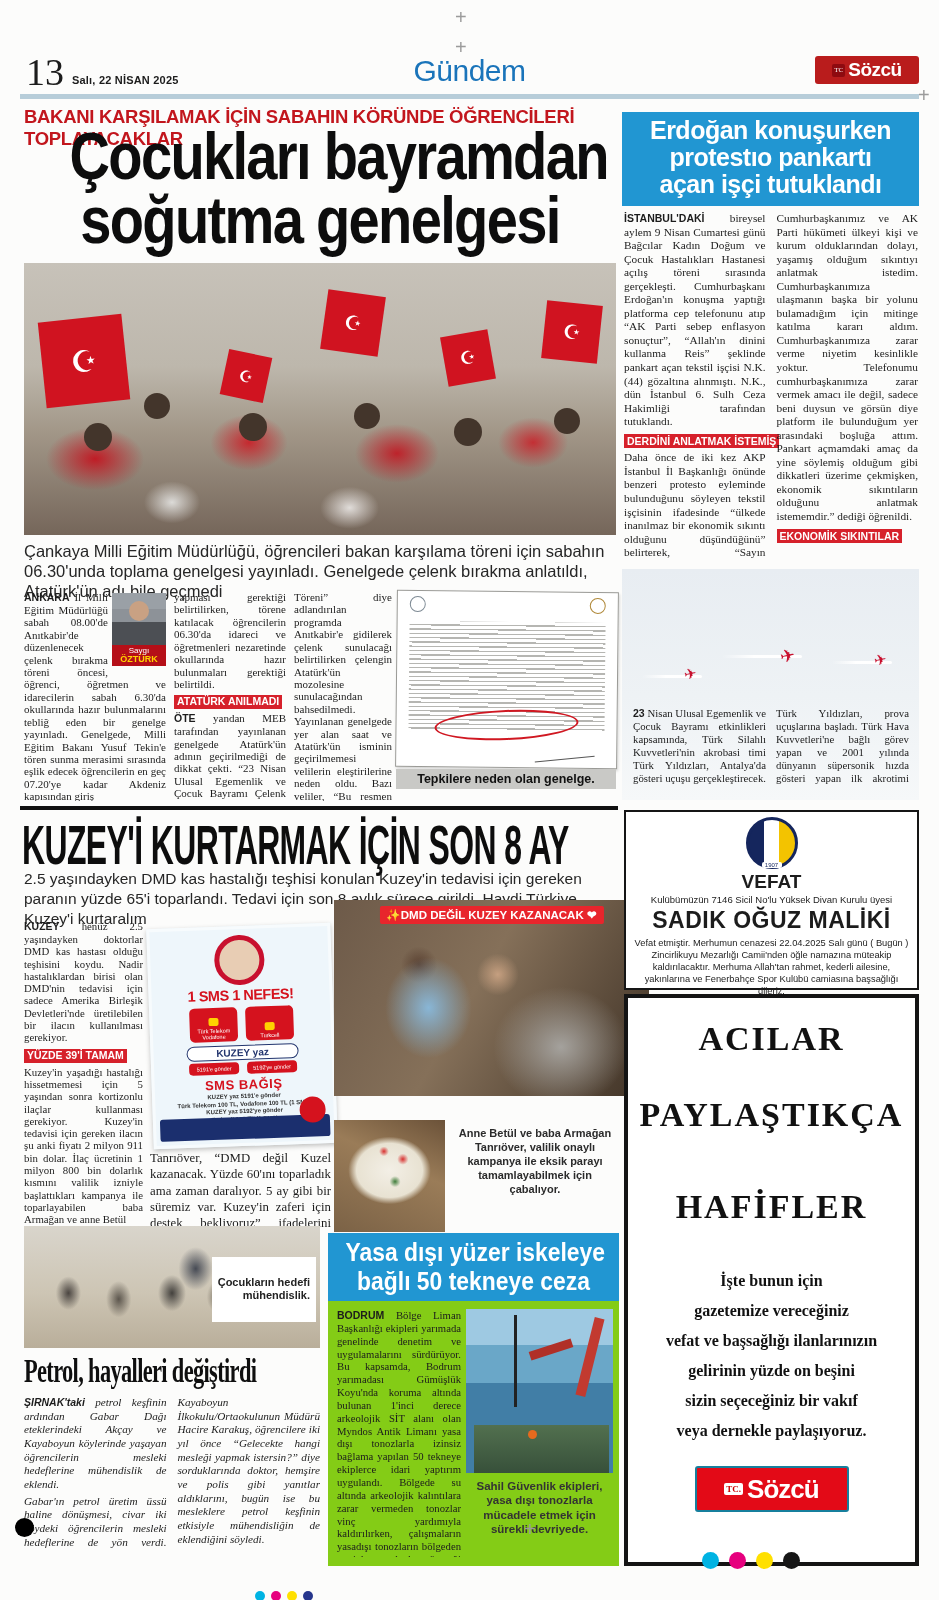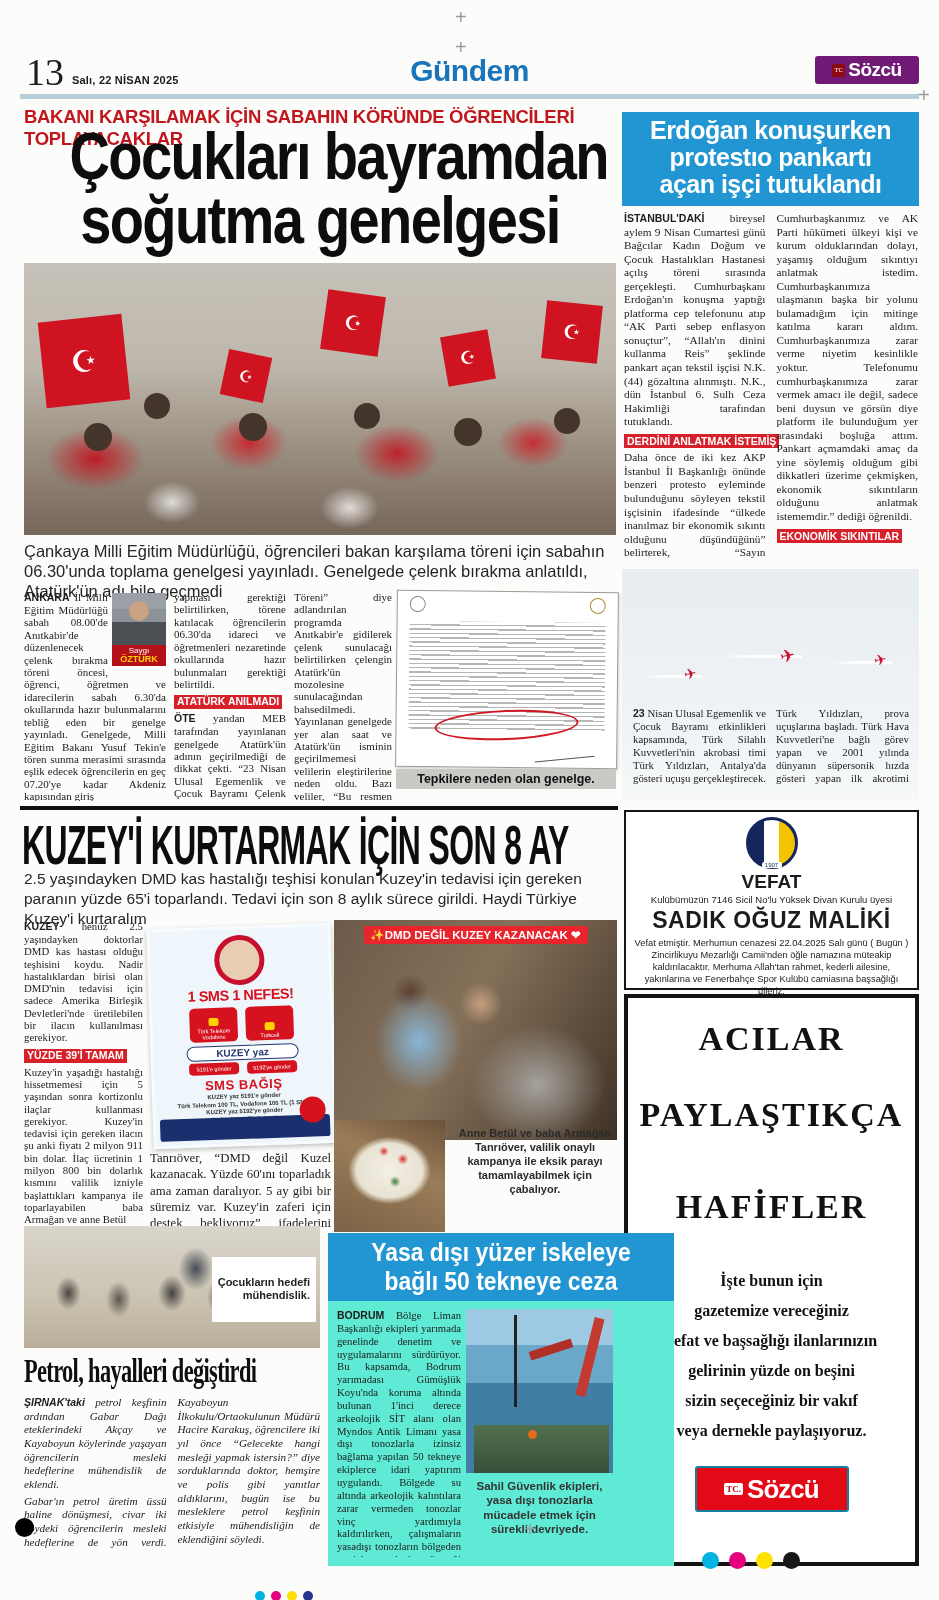--- a/index.html
+++ b/index.html
@@ -3,22 +3,22 @@
 <meta charset="utf-8">
 <style>
   html,body{margin:0;padding:0;background:#e9e9e9;}
   #page{position:relative;width:939px;height:1600px;background:#fcfcfb;overflow:hidden;
         font-family:"Liberation Serif","DejaVu Serif",serif;color:#1c1c1c;}
   .sans{font-family:"Liberation Sans","DejaVu Sans",sans-serif;}
   .abs{position:absolute;}
   
   .pagenum{left:26px;top:50px;font-size:38px;font-weight:400;}
   .pagedate{left:72px;top:74px;font-size:11px;font-weight:bold;letter-spacing:.2px;}
-  .section{left:0;right:0;top:54px;text-align:center;font-size:30px;font-weight:bold;color:#1a74ba;letter-spacing:-.5px;}
-  .brandbox{right:20px;top:56px;width:104px;height:28px;background:#701a75;border-radius:3px;
+  .section{left:0;right:0;top:54px;text-align:center;font-size:30px;font-weight:normal;color:#1a74ba;letter-spacing:-.5px;}
+  .brandbox{right:20px;top:56px;width:104px;height:28px;background:#b91c1c;border-radius:3px;
             display:flex;align-items:center;justify-content:center;gap:3px;}
   .brandbox .emb{width:13px;height:13px;background:#8e0a10;color:#fff;font-size:7px;line-height:13px;text-align:center;border-radius:2px;}
   .brandbox .btx{color:#fff;font-weight:bold;font-size:19px;letter-spacing:-.5px;}
   .hrule{left:20px;top:94px;width:899px;height:5px;background:#b7cdd9;}
   
   .kicker{left:24px;top:106px;width:596px;font-size:18.5px;font-weight:bold;color:#c2161d;letter-spacing:-.3px;}
   .mainhl{left:22px;top:124px;width:596px;line-height:.97;color:#0d0d0d;}
   .mainhl .ln{text-align:center;font-size:66px;font-weight:bold;letter-spacing:-2px;}
   .mainhl .ln span{display:inline-block;transform:scaleX(.85);transform-origin:center;white-space:nowrap;}
   .mainphoto{left:24px;top:263px;width:592px;height:272px;overflow:hidden;
@@ -93,27 +93,27 @@
   .sppill{margin:4px auto 2px;width:110px;background:#fff;border:1.5px solid #23356e;border-radius:8px;
           font-weight:bold;font-size:10px;color:#23356e;padding:1px 0;}
   .spchips{display:flex;justify-content:center;gap:8px;}
   .spchip{width:48px;background:#d5121e;border-radius:4px;color:#fff;font-size:5.5px;padding:3px 1px;}
   .spdonate{color:#d5121e;font-weight:bold;font-size:13px;margin-top:3px;letter-spacing:.5px;}
   .splines{font-size:6px;font-weight:bold;color:#333;line-height:1.25;margin-top:1px;}
   .spbank{position:absolute;left:4px;right:4px;bottom:4px;height:22px;background:#1b2f6e;border-radius:3px;
           color:#cdd6f0;font-size:5px;line-height:1.3;padding-top:3px;box-sizing:border-box;}
   .spbadge{position:absolute;right:8px;bottom:18px;width:26px;height:26px;border-radius:50%;background:#d5121e;}
   .kp3{left:150px;top:1150px;width:181px;font-size:12.8px;line-height:1.27;text-align:justify;}
-  .fphoto{left:334px;top:920px;width:283px;height:220px;overflow:hidden;
+  .fphoto{left:334px;top:900px;width:283px;height:196px;overflow:hidden;
       background:
         radial-gradient(60px 70px at 30% 55%,rgba(137,186,221,.95),transparent 72%),
         radial-gradient(26px 26px at 27% 33%,rgba(88,63,48,.95),transparent 70%),
         radial-gradient(30px 30px at 52% 38%,rgba(201,162,130,.95),transparent 70%),
         radial-gradient(90px 80px at 72% 75%,rgba(168,166,162,.95),transparent 75%),
-        linear-gradient(120deg,#6d5a49 0%,#857059 45%,#3f3226 100%);}
+        linear-gradient(120deg,#6d5a49 0%,#857059 45%,#3f3226 100%); padding-left: 32px;}
   .ftag{position:absolute;left:50%;top:6px;transform:translateX(-50%);background:#e8252c;color:#fff;
         font-family:"Liberation Sans",sans-serif;font-weight:bold;font-size:11.5px;white-space:nowrap;
         padding:2px 7px;border-radius:2px;}
   .cake{left:334px;top:1120px;width:111px;height:112px;overflow:hidden;
       background:
         radial-gradient(8px 8px at 62% 35%,#d8302f,transparent 70%),
         radial-gradient(7px 7px at 45% 28%,#d8302f,transparent 70%),
         radial-gradient(8px 8px at 55% 55%,#3f7d3a,transparent 70%),
         radial-gradient(55px 45px at 50% 45%,#f3efe6,#e8e2d2 60%,transparent 75%),
         linear-gradient(25deg,#7b6246,#9a7c58 60%,#6b5239);}
@@ -154,21 +154,21 @@
         linear-gradient(180deg,#d9d5cc 0%,#cdc5b4 55%,#b9ae9a 100%);}
   .pcap{position:absolute;right:4px;bottom:26px;background:#fff;padding:19px 6px;
         font-family:"Liberation Sans",sans-serif;font-weight:bold;font-size:11px;line-height:1.25;text-align:right;color:#222;}
   .phl{left:24px;top:1352px;width:296px;overflow:hidden;}
   .phl span{display:inline-block;font-size:34px;font-weight:bold;letter-spacing:-1px;white-space:nowrap;
             transform:scaleX(.66);transform-origin:0 50%;color:#0f0f0f;}
   .pbody{left:24px;top:1396px;width:296px;height:170px;overflow:hidden;column-count:2;column-gap:11px;
          font-size:11.2px;line-height:1.22;text-align:justify;}
   .pbody p{margin:0 0 3px 0;font-style:italic;}
   
-  .ybox{left:328px;top:1233px;width:346px;height:333px;background:#5eead4;}
+  .ybox{left:328px;top:1233px;width:291px;height:333px;background:#84cc16;}
   .yhead{background:#2196d2;color:#fff;text-align:center;font-family:"Liberation Sans",sans-serif;
          font-weight:bold;font-size:26px;line-height:1.1;padding:5px 0 6px;}
   .yhead span{display:inline-block;transform:scaleX(.88);transform-origin:center;white-space:nowrap;display:block;}
   .ytext{position:absolute;left:9px;top:76px;width:124px;height:248px;overflow:hidden;
          font-size:10.7px;line-height:1.2;text-align:justify;}
   .yphoto{position:absolute;left:138px;top:76px;width:147px;height:164px;overflow:hidden;
       background:
         linear-gradient(180deg,#9ec9e2 0 22%,#6aa7c8 22% 45%,#417ea6 45% 100%);}
   .crane{position:absolute;right:18px;top:8px;width:10px;height:80px;background:#c23a30;transform:rotate(14deg);}
   .crane2{position:absolute;right:40px;top:36px;width:44px;height:9px;background:#b03028;transform:rotate(-18deg);}

